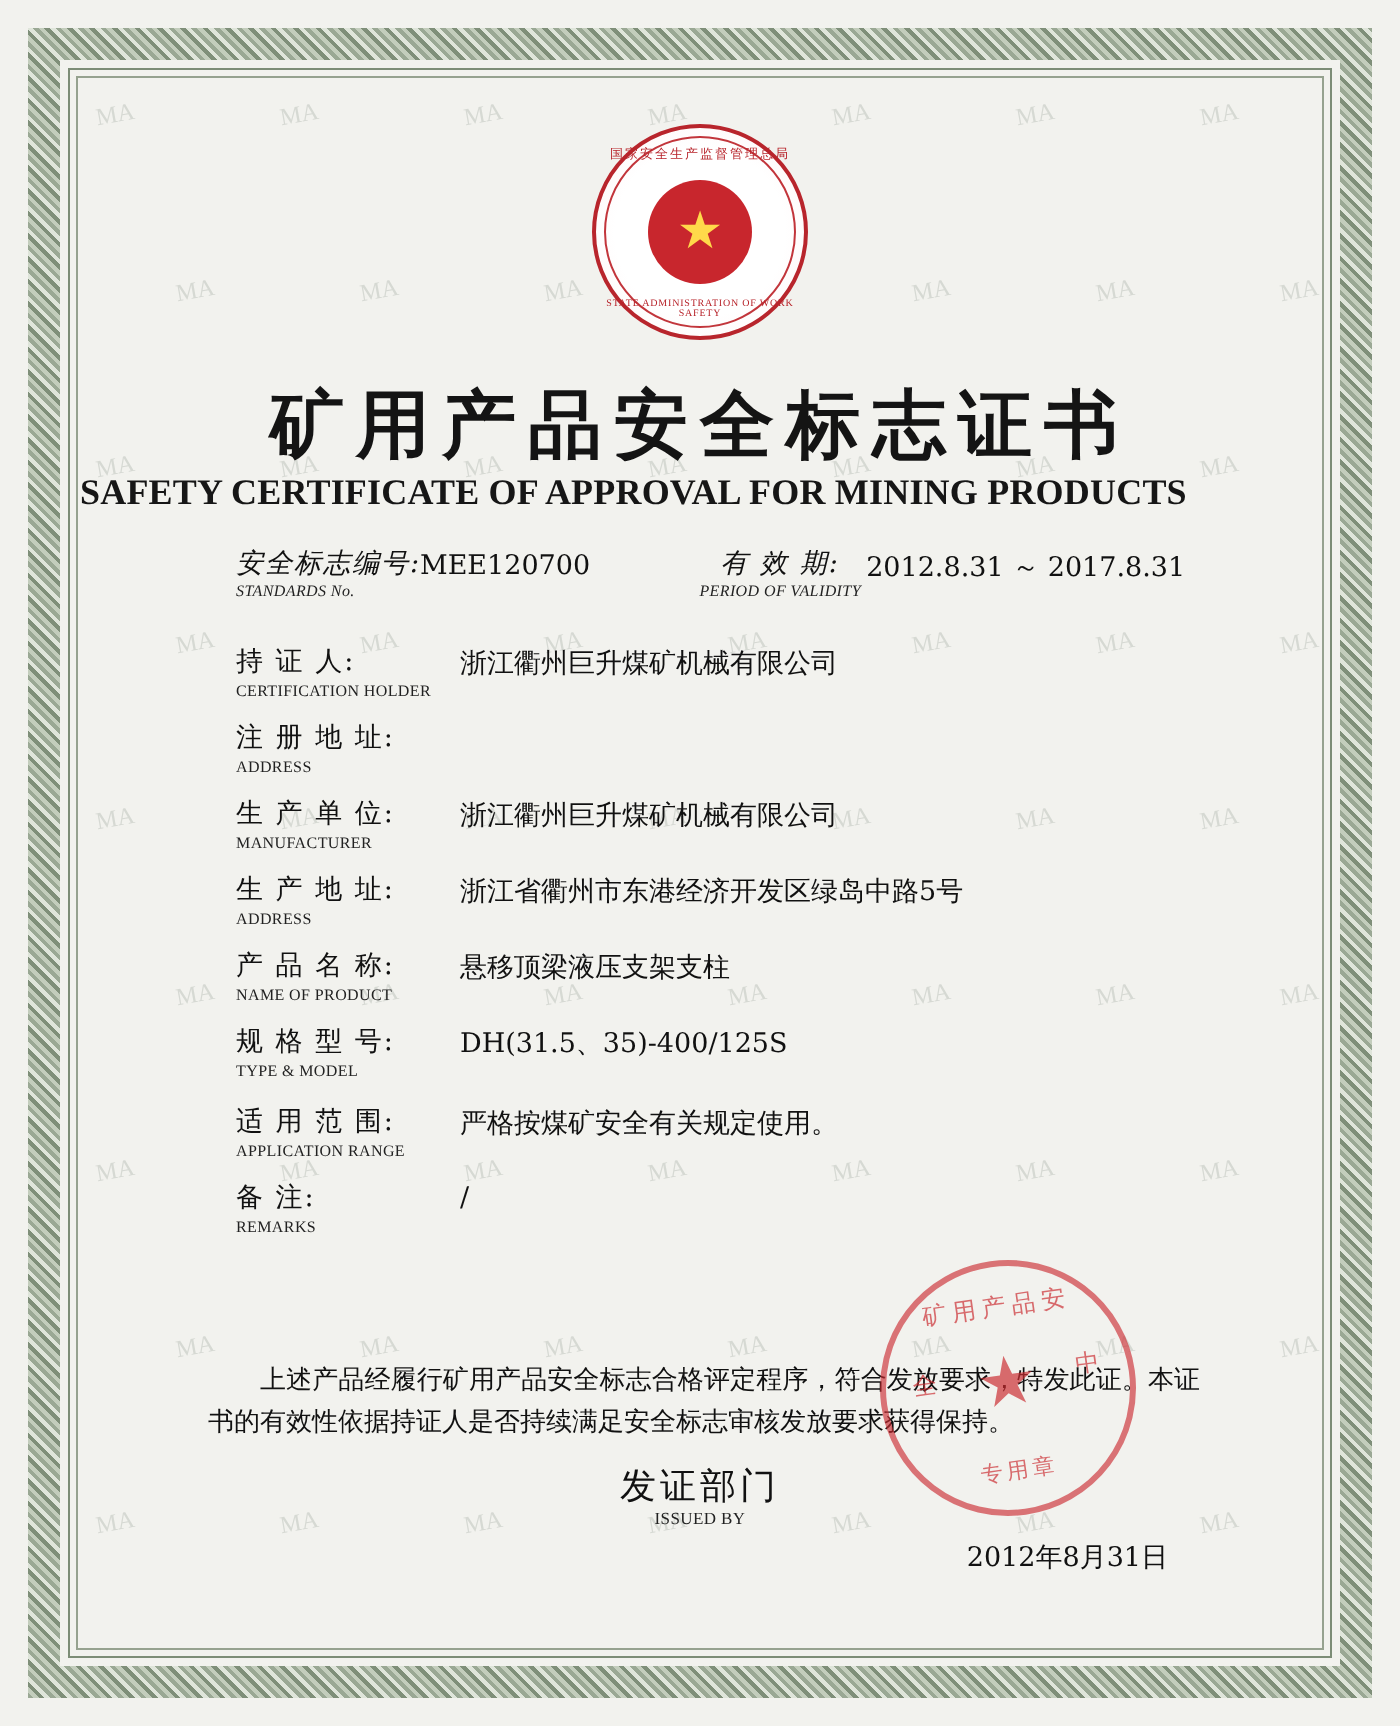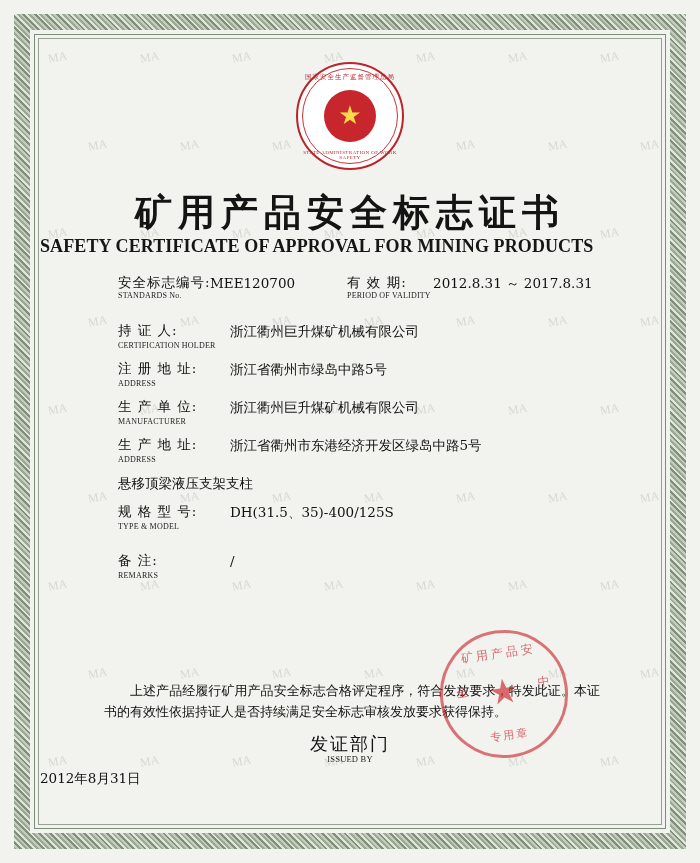--- a/index.html
+++ b/index.html
@@ -150,21 +150,21 @@
   }
 
   .approval-row {
     position: absolute;
     top: 234px;
     left: 78px;
     right: 60px;
     display: flex;
     align-items: flex-start;
   }
-  .lbl-block { line-height: 1.05; }
+  .lbl-block { line-height: 1.05; font-style: italic; }
   .lbl-cn {
     font-size: 13.5px;
     color: #111;
     font-family: "DejaVu Serif", serif;
     letter-spacing: 1px;
     white-space: nowrap;
   }
   .lbl-en {
     font-size: 8px;
     color: #222;
@@ -175,21 +175,21 @@
     margin-top: 1px;
   }
   .val {
     font-size: 13.5px;
     color: #111;
     font-family: "DejaVu Serif", serif;
     white-space: nowrap;
   }
   .approval-no-label { width: 92px; }
   .approval-no-val { padding-top: 1px; }
-  .validity-label { width: 86px; margin-left: 52px; }
+  .validity-label { width: 86px; margin-left: 52px; text-align: center; }
   .validity-val { padding-top: 1px; }
 
   .fields {
     position: absolute;
     top: 282px;
     left: 78px;
     right: 56px;
   }
   .field-row {
     display: flex;
@@ -235,21 +235,21 @@
     text-align: center;
     line-height: 1.1;
   }
   .issued-by .lbl-cn { font-size: 18px; letter-spacing: 2px; }
   .issued-by .lbl-en { font-size: 8.5px; }
   .issue-date {
     position: absolute;
     top: 730px;
     left: 0;
     right: 76px;
-    text-align: left;
+    text-align: right;
     font-size: 13.5px;
     color: #111;
     font-family: "DejaVu Serif", serif;
   }
   
   .seal {
     position: absolute;
     left: 400px;
     top: 590px;
     width: 128px;
@@ -400,49 +400,59 @@
           <span class="lbl-cn">持 证 人:</span>
           <span class="lbl-en">CERTIFICATION HOLDER</span>
         </div>
         <div class="val field-value">浙江衢州巨升煤矿机械有限公司</div>
       </div>
       <div class="field-row">
         <div class="field-label">
           <span class="lbl-cn">注 册 地 址:</span>
           <span class="lbl-en">ADDRESS</span>
         </div>
-        <div class="val field-value">浙江省衢州市绿岛中路5号</div>
       </div>
       <div class="field-row">
         <div class="field-label">
           <span class="lbl-cn">生 产 单 位:</span>
           <span class="lbl-en">MANUFACTURER</span>
         </div>
         <div class="val field-value">浙江衢州巨升煤矿机械有限公司</div>
       </div>
       <div class="field-row">
         <div class="field-label">
           <span class="lbl-cn">生 产 地 址:</span>
           <span class="lbl-en">ADDRESS</span>
         </div>
         <div class="val field-value">浙江省衢州市东港经济开发区绿岛中路5号</div>
       </div>
       <div class="field-row">
+        <div class="field-label">
+          <span class="lbl-cn">产 品 名 称:</span>
+          <span class="lbl-en">NAME OF PRODUCT</span>
+        </div>
         <div class="val field-value">悬移顶梁液压支架支柱</div>
       </div>
       <div class="field-row">
         <div class="field-label">
           <span class="lbl-cn">规 格 型 号:</span>
           <span class="lbl-en">TYPE &amp; MODEL</span>
         </div>
         <div class="val field-value">DH(31.5、35)-400/125S</div>
       </div>
     </div>
 
     <div class="fields2">
+      <div class="field-row">
+        <div class="field-label">
+          <span class="lbl-cn">适 用 范 围:</span>
+          <span class="lbl-en">APPLICATION RANGE</span>
+        </div>
+        <div class="val field-value">严格按煤矿安全有关规定使用。</div>
+      </div>
       <div class="field-row">
         <div class="field-label">
           <span class="lbl-cn">备 注:</span>
           <span class="lbl-en">REMARKS</span>
         </div>
         <div class="val field-value">/</div>
       </div>
     </div>
 
     <div class="statement">上述产品经履行矿用产品安全标志合格评定程序，符合发放要求，特发此证。本证书的有效性依据持证人是否持续满足安全标志审核发放要求获得保持。</div>

